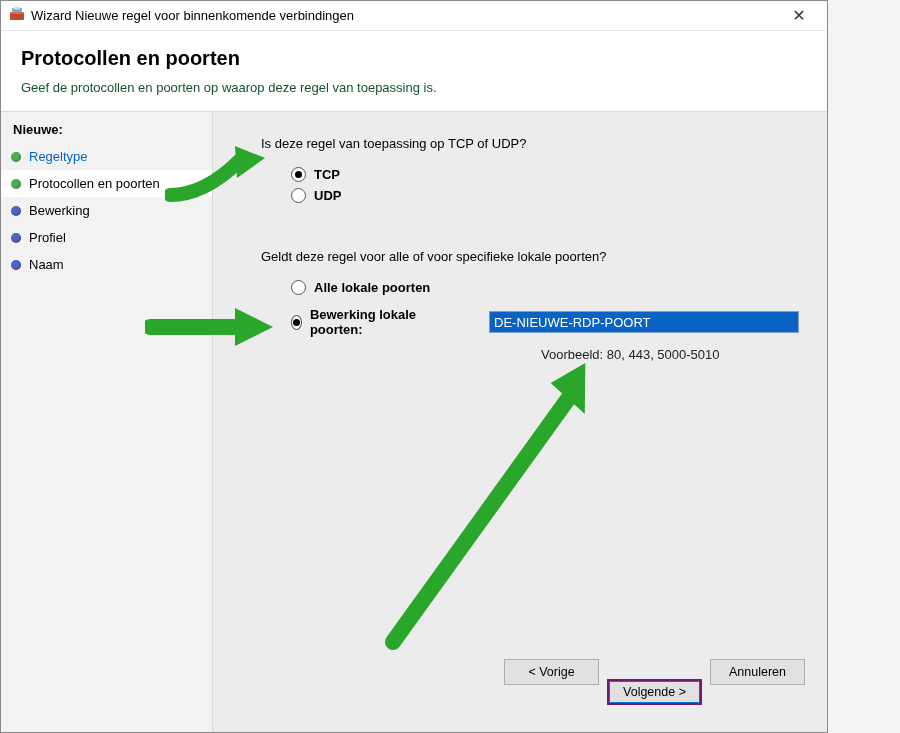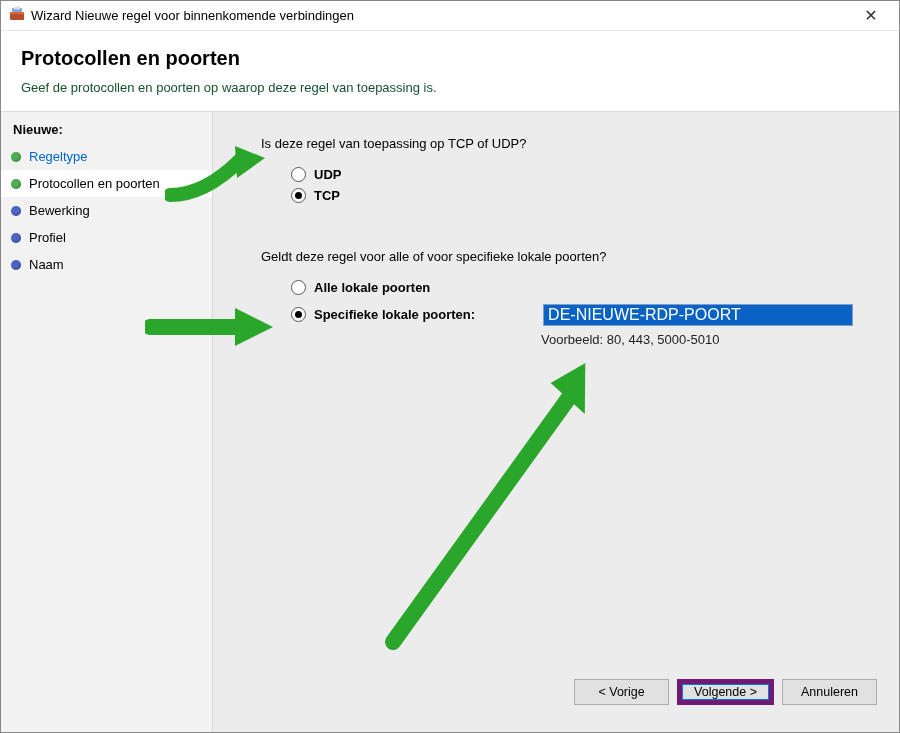--- a/index.html
+++ b/index.html
@@ -5,21 +5,21 @@
   * { box-sizing: border-box; }
   body {
     margin: 0;
     font-family: "Segoe UI", Tahoma, sans-serif;
     font-size: 13px;
     background: #f4f4f4;
     color: #000;
   }
   .window {
     position: relative;
-    width: 900px;
+    width: 828px;
     height: 733px;
     background: #fff;
     border: 1px solid #888;
     display: flex;
     flex-direction: column;
     overflow: hidden;
     justify-content: flex-end;
   }
   .titlebar {
     height: 30px;
@@ -119,21 +119,21 @@
 
   .port-inline {
     display: flex; align-items: center; gap: 8px; margin-left: 30px;
   }
   .port-input-wrap { margin-left: 60px; }
   .port-input {
     width: 310px; height: 22px;
     border: 1px solid #7a9ecf;
     background: #0a63c4;
     color: #fff;
-    font-size: 16px;
+    font-size: 13px;
     padding: 0 4px;
   }
   .port-input::selection { background: #0a63c4; color: #fff; }
   .hint {
     font-size: 13px; color: #222;
     margin-left: 280px; 
     margin-top: 4px;
   }
 
   .btn-row {
@@ -143,21 +143,21 @@
     display: flex; gap: 8px;
   }
   .btn {
     min-width: 95px; height: 26px;
     background: #e1e1e1;
     border: 1px solid #adadad;
     font-size: 12.5px;
     padding: 0 12px;
     cursor: pointer;
   }
-  .btn.primary { border: 5px solid #701a75; box-shadow: inset 0 0 0 1px #0078d7; }
+  .btn.primary { border: 2px solid #701a75; box-shadow: inset 0 0 0 1px #0078d7; margin-top: 20px; }
 
   
   .arrow { position: absolute; pointer-events: none; }
 </style>
 </head>
 <body>
 
 <div class="window">
 
   <div class="titlebar">
@@ -205,45 +205,45 @@
         <span class="bullet blue"></span>
         <span>Naam</span>
       </div>
     </div>
 
     <div class="main">
 
       <div class="question">Is deze regel van toepassing op TCP of UDP?</div>
 
       <label class="radio-row">
-        <span class="radio-outer"></span>
-        <span>UDP</span>
-      </label>
-      <label class="radio-row">
         <span class="radio-outer">
             <span class="dot"></span>
           </span>
         <span>TCP</span>
       </label>
+      <label class="radio-row">
+        <span class="radio-outer"></span>
+        <span>UDP</span>
+      </label>
 
       <div style="height:40px"></div>
 
       <div class="question">Geldt deze regel voor alle of voor specifieke lokale poorten?</div>
 
       <label class="radio-row port">
         <span class="radio-outer"></span>
         <span>Alle lokale poorten</span>
       </label>
 
       <div class="port-inline">
         <label class="radio-row port" style="margin-left:0">
           <span class="radio-outer">
               <span class="dot"></span>
             </span>
-          <span>Specifieke lokale poorten:</span>
+          <span>Bewerking lokale poorten:</span>
         </label>
         <span class="port-input-wrap">
           <input class="port-input" type="text" value="DE-NIEUWE-RDP-POORT" style="">
         </span>
       </div>
       <div class="hint">Voorbeeld: 80, 443, 5000-5010</div>
 
       <div class="btn-row">
         <button class="btn">&lt; Vorige</button>
         <button class="btn primary">Volgende &gt;</button>

